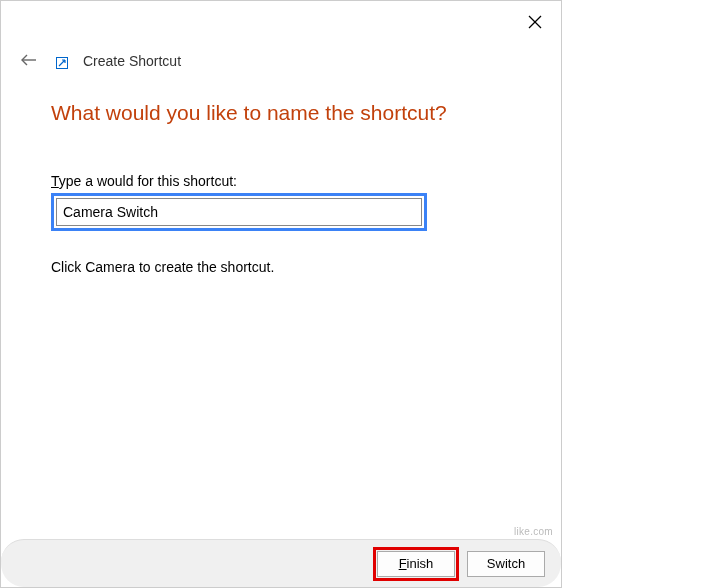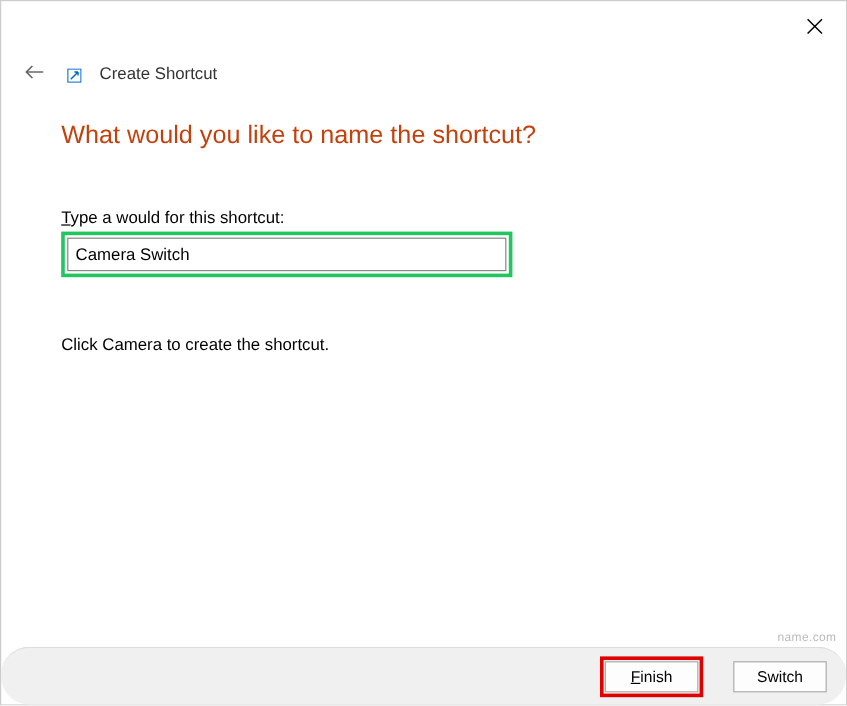--- a/index.html
+++ b/index.html
@@ -9,21 +9,21 @@
     }
     body {
       font-family: "Segoe UI", Tahoma, sans-serif;
       width: 706px;
       height: 588px;
       background: #fff;
       position: relative;
       overflow: hidden;
     }
     .dialog {
-      width: 706px;
+      width: 562px;
       height: 588px;
       border: 1px solid #ccc;
       position: relative;
       background: #fff;
     }
     .close-btn {
       position: absolute;
       top: 10px;
       right: 14px;
       width: 24px;
@@ -96,24 +96,24 @@
     }
     .field-label {
       font-size: 14px;
       color: #000;
       margin-bottom: 4px;
     }
     .field-label .underline {
       text-decoration: underline;
     }
     .input-wrap {
-      border: 3px solid #22c55e;
+      border: 3px solid #3b82f6;
       padding: 2px;
       width: 376px;
-      margin-bottom: 48px;
+      margin-bottom: 28px;
     }
     .text-input {
       width: 100%;
       border: 1px solid #888;
       padding: 5px 6px;
       font-size: 14px;
       font-family: inherit;
       outline: none;
     }
     .help-text {
@@ -125,21 +125,21 @@
       bottom: 0;
       left: 0;
       right: 0;
       height: 48px;
       background: #f0f0f0;
       border-top: 1px solid #ddd;
       display: flex;
       align-items: center;
       justify-content: flex-end;
       padding-right: 16px;
-      gap: 25px;
+      gap: 8px;
       border-radius: 23px;
     }
     .btn {
       min-width: 78px;
       height: 26px;
       background: #fdfdfd;
       border: 1px solid #aaa;
       font-size: 13px;
       font-family: inherit;
       cursor: pointer;
@@ -200,21 +200,21 @@
       <span class="underline">T</span><span>ype a would for this shortcut:</span>
     </div>
 
     <div class="input-wrap">
       <input type="text" class="text-input" value="Camera Switch" style="">
     </div>
 
     <div class="help-text">Click Camera to create the shortcut.</div>
   </div>
 
-  <div class="watermark">name.com</div>
+  <div class="watermark">like.com</div>
 
   <div class="footer">
     <div class="finish-wrap">
       <button class="btn">
         <span class="underline">F</span><span>inish</span>
       </button>
     </div>
     <button class="btn">Switch</button>
   </div>
 

